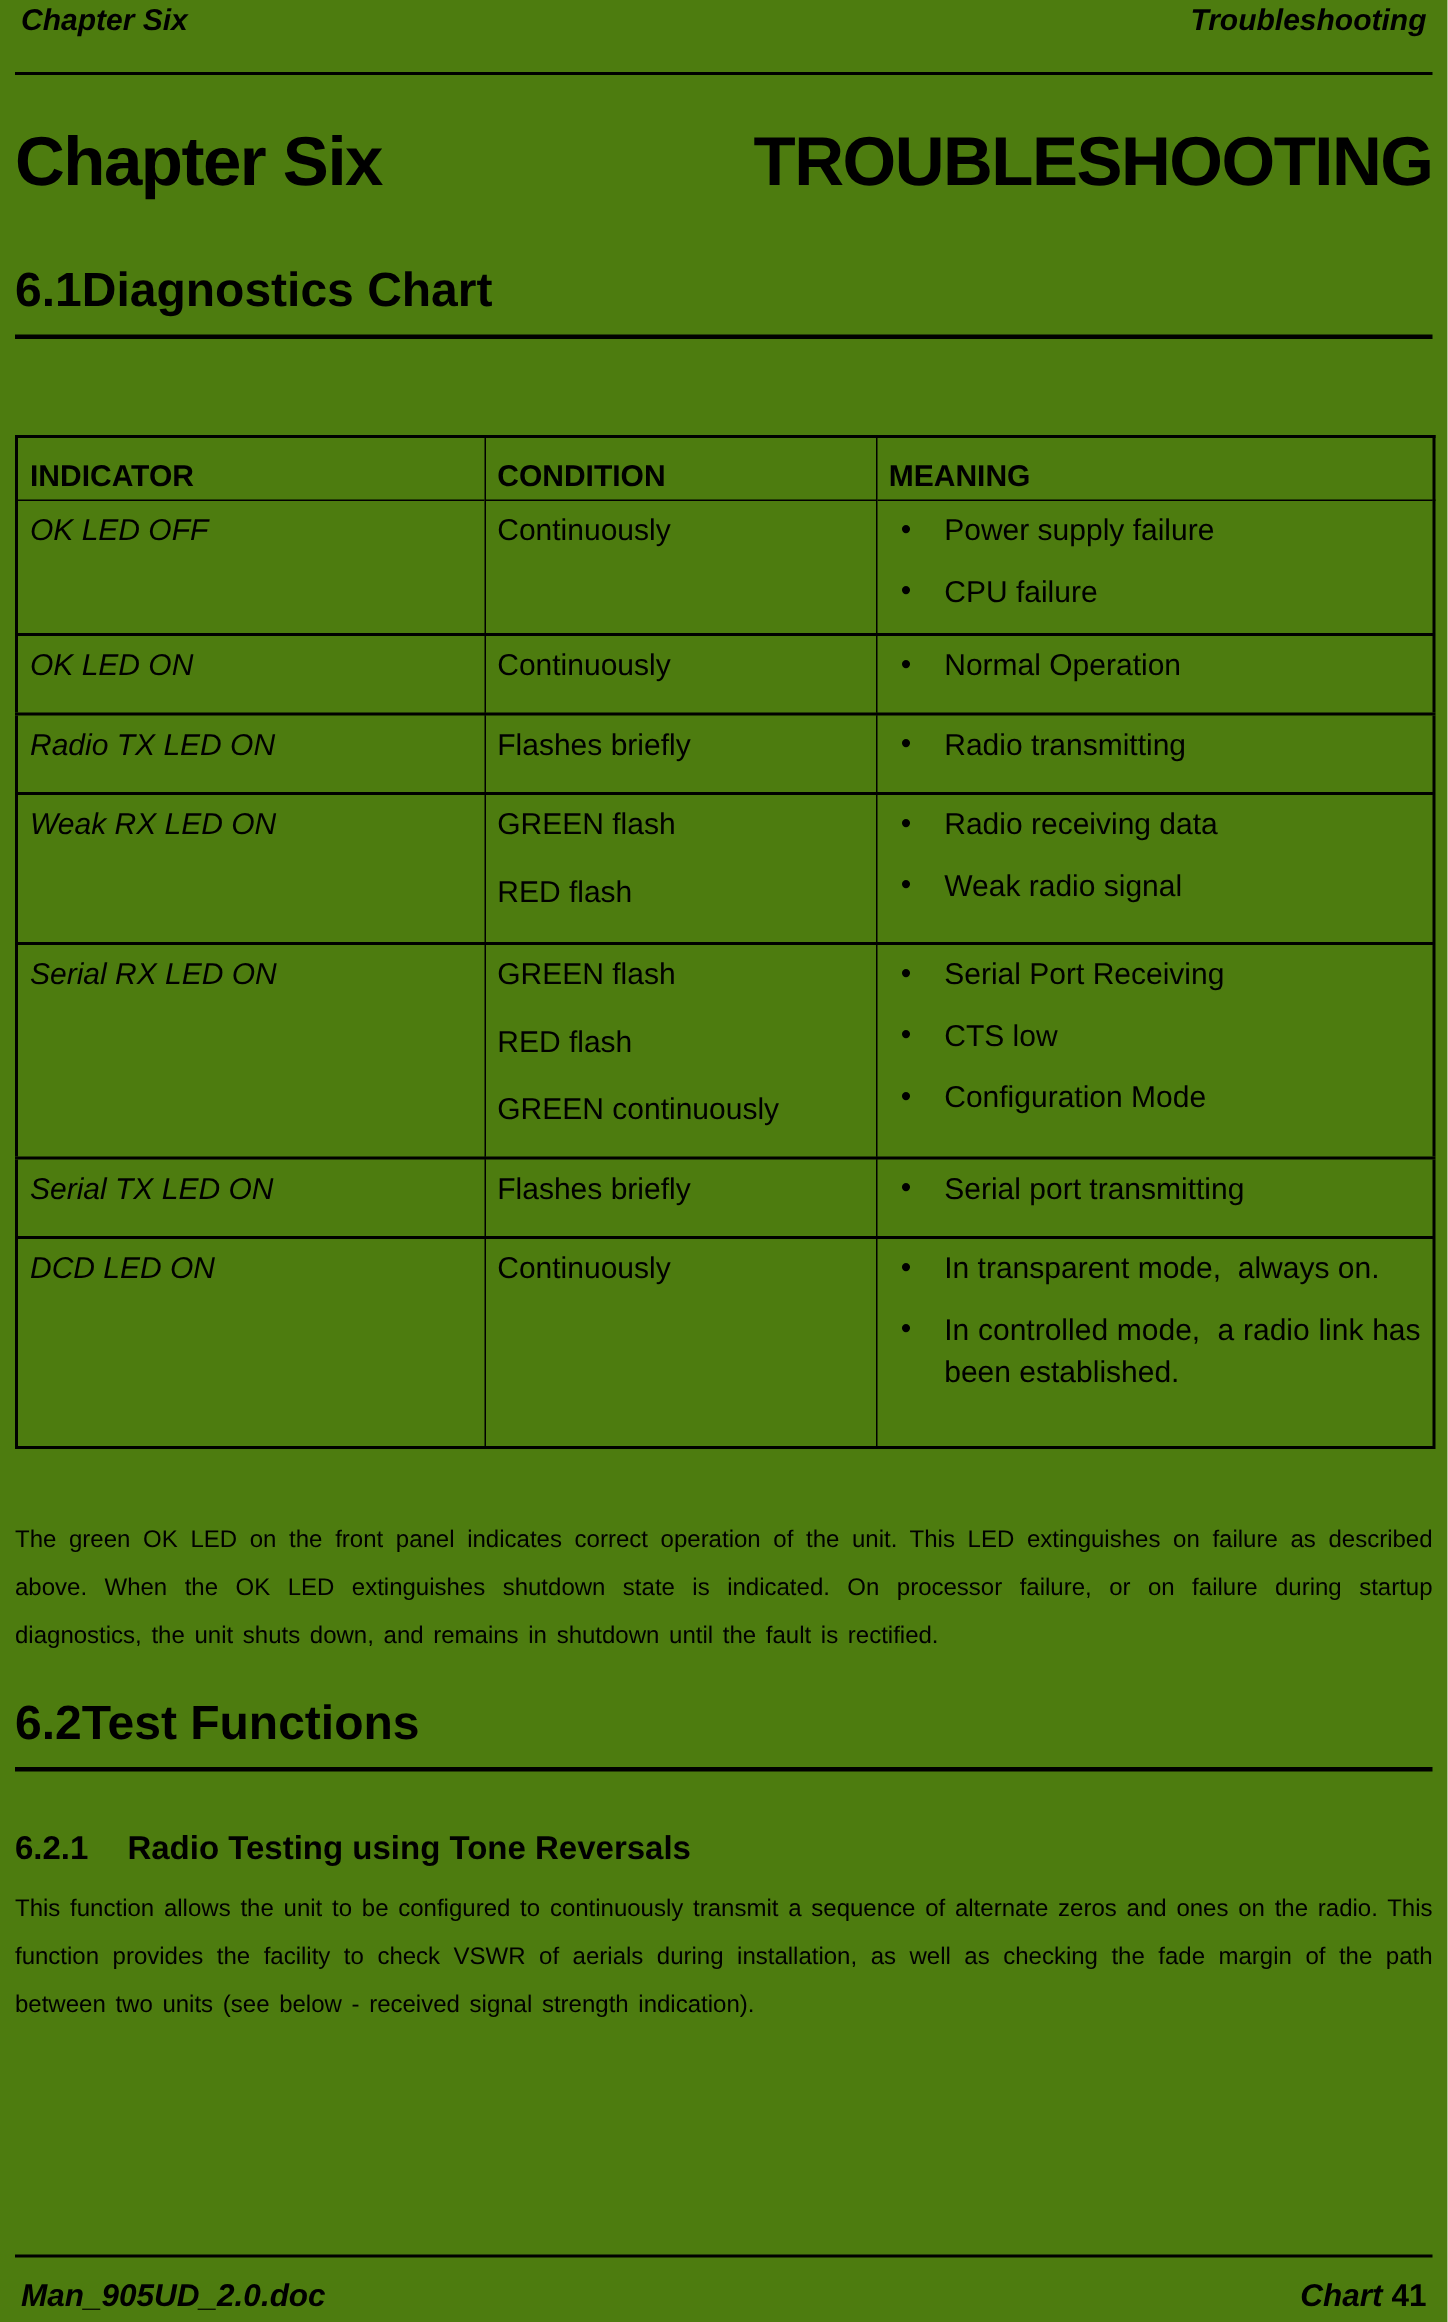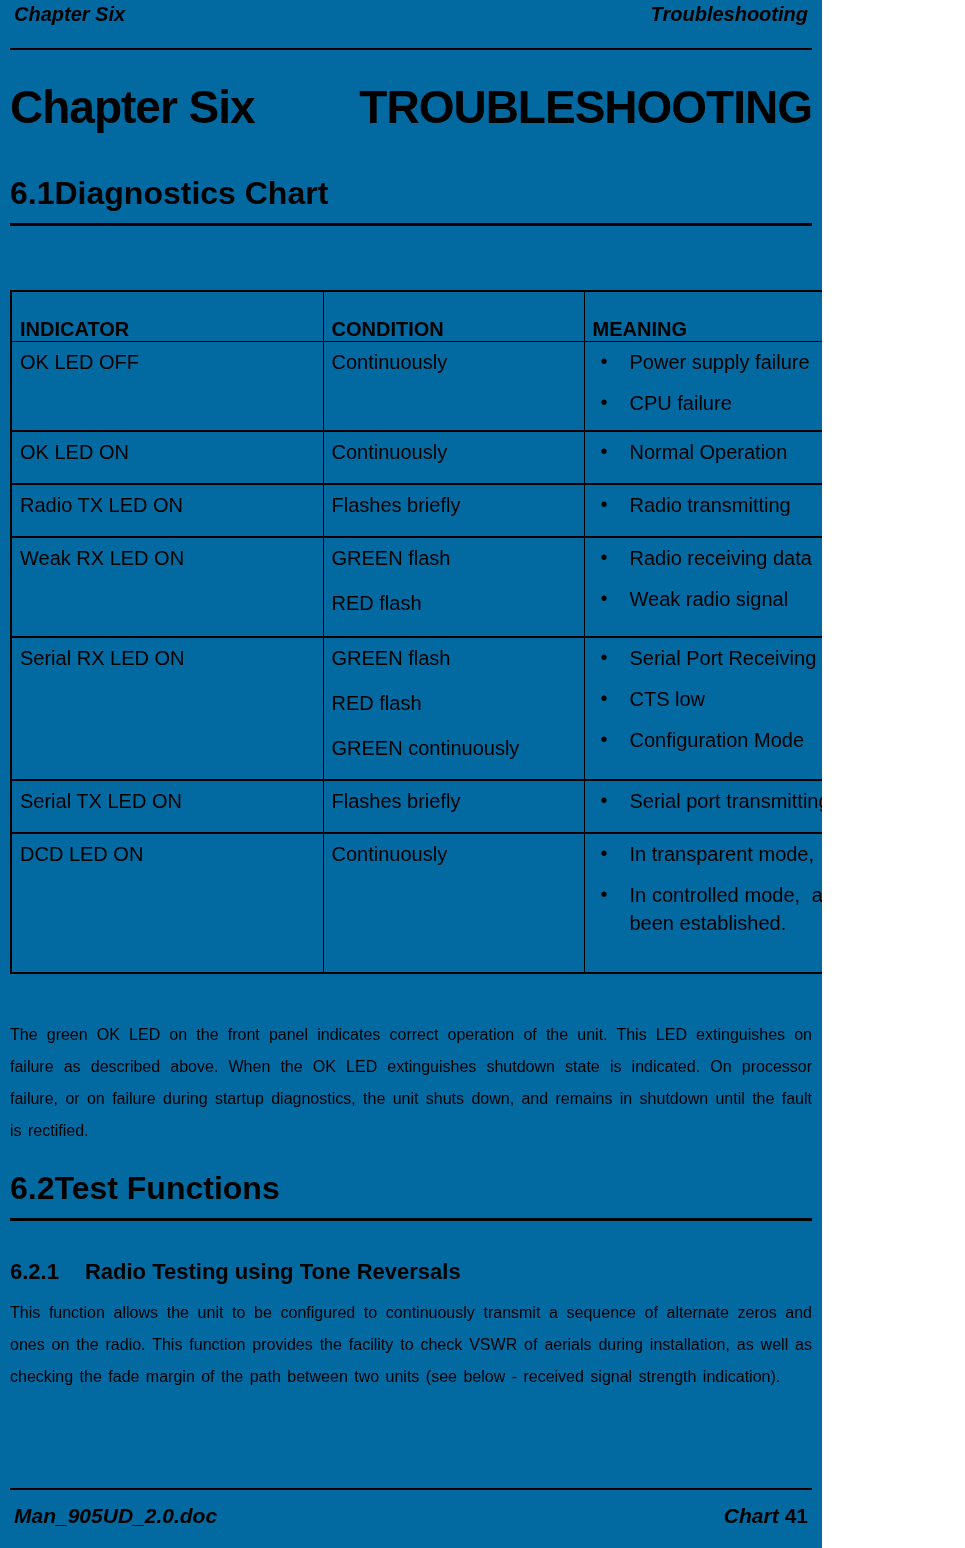--- a/index.html
+++ b/index.html
@@ -1,21 +1,21 @@
 <!DOCTYPE html>
 <html><head>
 <meta charset="utf-8">
 <style>
   html,body{margin:0;padding:0;background:#ffffff;}
   .page{
     position:relative;
-    width:822px;height:1548px;
+    width:965px;height:1548px;
     box-sizing:border-box;
     padding:2px 10px 0 10px;
-    background:#0369a1;
+    background:#4d7c0f;
     color:#000000;
     font-family:"Liberation Sans",sans-serif;
     overflow:hidden;
   }
   
   .running-header{
     display:flex;justify-content:space-between;align-items:baseline;
     font-size:20px;font-weight:bold;font-style:italic;line-height:24px;
     padding:0 4px;
   }
@@ -41,38 +41,38 @@
     border:2px solid #000;
     font-size:20px;
   }
   .diag th,.diag td{
     border-left:1px solid #000;
     vertical-align:top;text-align:left;
     padding:6px 8px 0 8px;
   }
   .diag tr{border-bottom:2px solid #000;}
   .diag thead tr{border-bottom:1px solid #000;}
-  .diag th{font-weight:bold;padding-top:26px;}
+  .diag th{font-weight:bold;padding-top:15px;}
   .c1{width:312px;} .c2{width:261px;} .c3{width:372px;}
   .h42{height:42px;} .h85{height:85px;} .h43{height:43px;} .h40{height:40px;}
   .h100{height:100px;} .h135{height:135px;border-radius:28px;} .h69{height:69px;} .h140{height:140px;}
-  .ind{line-height:28px;text-align:justify;}
+  .ind{line-height:28px;text-align:justify;font-style:italic;}
   .cline{line-height:28px;margin:0 0 17px 0;text-align:justify;}
   .bullet{position:relative;padding-left:37px;line-height:28px;margin:0 0 13px 0;text-align:justify;}
   .bullet .dot{position:absolute;left:8px;top:-1px;}
   
   .para{font-size:16px;line-height:32px;text-align:justify;word-spacing:2px;margin:0;}
   .para-61{margin-top:45px;}
   .para-621{margin-top:12px;}
   
   .subsection{margin-top:38px;font-size:22px;font-weight:bold;line-height:26px;}
   .subnum{margin-right:26px;}
   
   .page-footer{
-    position:absolute;left:10px;right:10px;bottom:15px;
+    position:absolute;left:10px;right:10px;bottom:0;
     border-top:2px solid #000;
     padding:13px 4px 5px 4px;
     display:flex;justify-content:space-between;align-items:baseline;
     font-size:21px;font-weight:bold;line-height:25px;
   }
   .doc-name{font-style:italic;}
   .page-label{font-style:italic;}
   .page-number{font-style:normal;margin-left:6px;}
 </style>
 </head>

